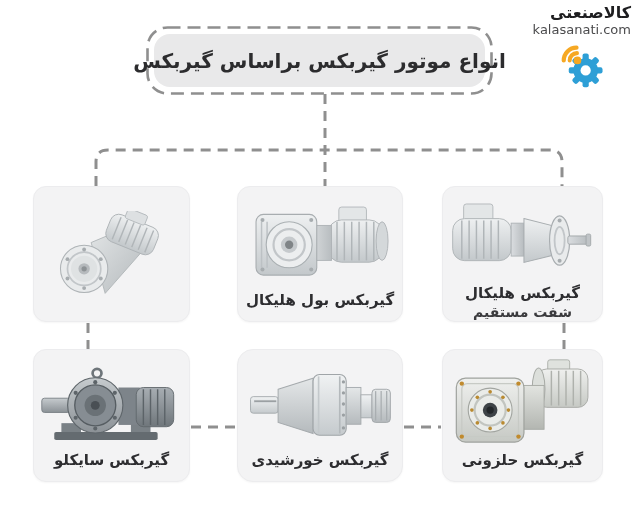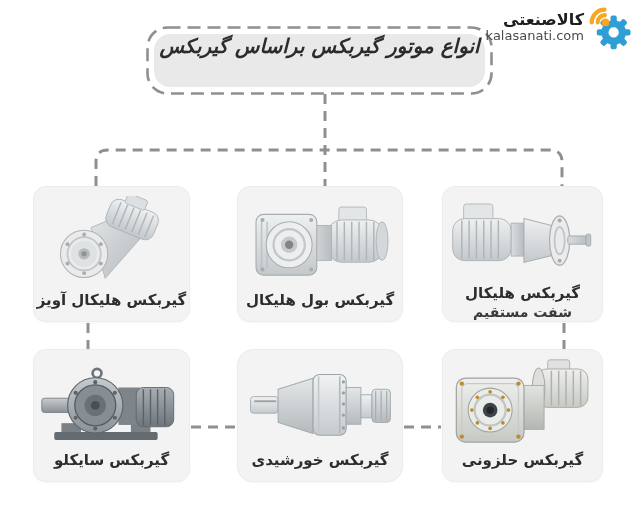--- a/index.html
+++ b/index.html
@@ -7,30 +7,30 @@
     width:634px;height:507px;position:relative;overflow:hidden;
     background:#ffffff;
     font-family:"DejaVu Sans","Liberation Sans",sans-serif;
   }
   
   #connector-layer{position:absolute;left:0;top:0;z-index:1;}
   
   .title-box{
     position:absolute;left:154px;top:34px;width:331px;height:53px;
     background:#e9e9ea;border-radius:16px;z-index:3;
-    display:flex;justify-content:center;font-style:italic;
+    display:flex;align-items:center;justify-content:center;
   }
   .title-box span{
     font-size:20px;font-weight:bold;color:#2c2c2e;direction:rtl;
     letter-spacing:0;white-space:nowrap;
   }
   
   .logo{
     position:absolute;top:4px;right:3px;z-index:3;
-    display:flex;flex-direction:row;align-items:center;gap:5px;
+    display:flex;flex-direction:column;align-items:center;gap:5px;
   }
   .logo-text{display:flex;flex-direction:column;align-items:flex-end;line-height:1.1;}
   .logo-brand{font-size:16px;font-weight:bold;color:#1e1e20;direction:rtl;}
   .logo-domain{font-size:13px;color:#4b4b4d;margin-top:1px;}
   
   .card{
     position:absolute;z-index:2;background:#f3f3f4;border:1px solid #ececee;
     border-radius:13px;box-sizing:border-box;
     display:flex;flex-direction:column;align-items:center;
     box-shadow:0 1px 2px rgba(0,0,0,0.04);
@@ -128,21 +128,20 @@
       <g fill="#a7acaf">
         <circle cx="44" cy="44" r="2.2"></circle>
           <circle cx="63" cy="55" r="2.2"></circle>
           <circle cx="63" cy="77" r="2.2"></circle>
         <circle cx="44" cy="88" r="2.2"></circle>
           <circle cx="25" cy="77" r="2.2"></circle>
           <circle cx="25" cy="55" r="2.2"></circle>
       </g>
     </svg>
   </div>
-  <div class="card-label">گیربکس هلیکال آویز</div>
 </div>
 
 <div class="card c2">
   <div class="card-img">
     <svg viewBox="0 0 160 100">
       <defs>
         <linearGradient id="g2a" x1="0" y1="0" x2="0" y2="1">
           <stop offset="0" stop-color="#eef0f1"></stop>
             <stop offset="1" stop-color="#c3c8cb"></stop>
         </linearGradient>

